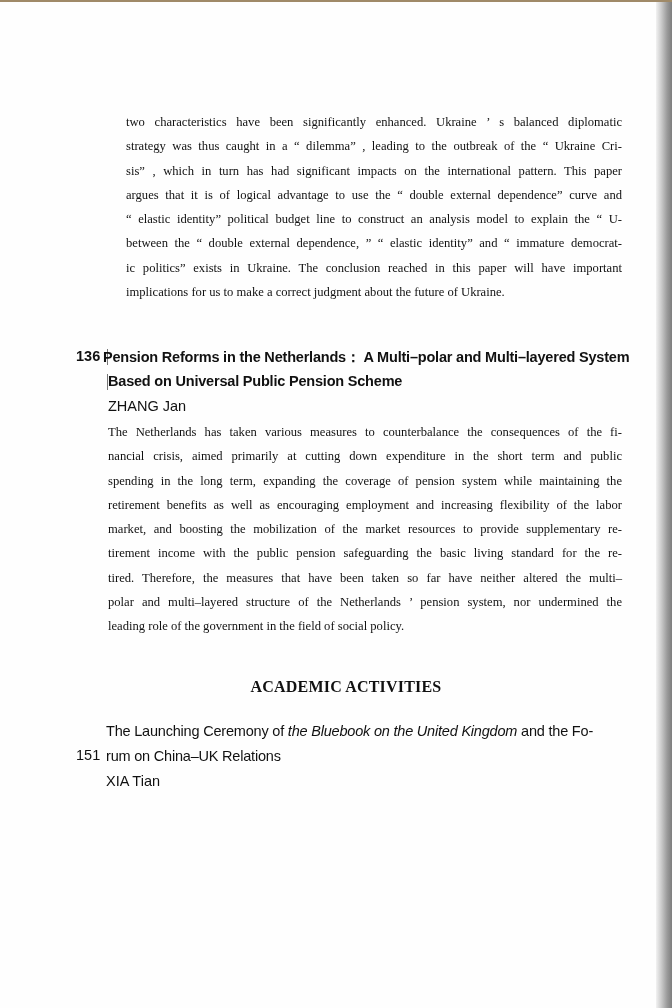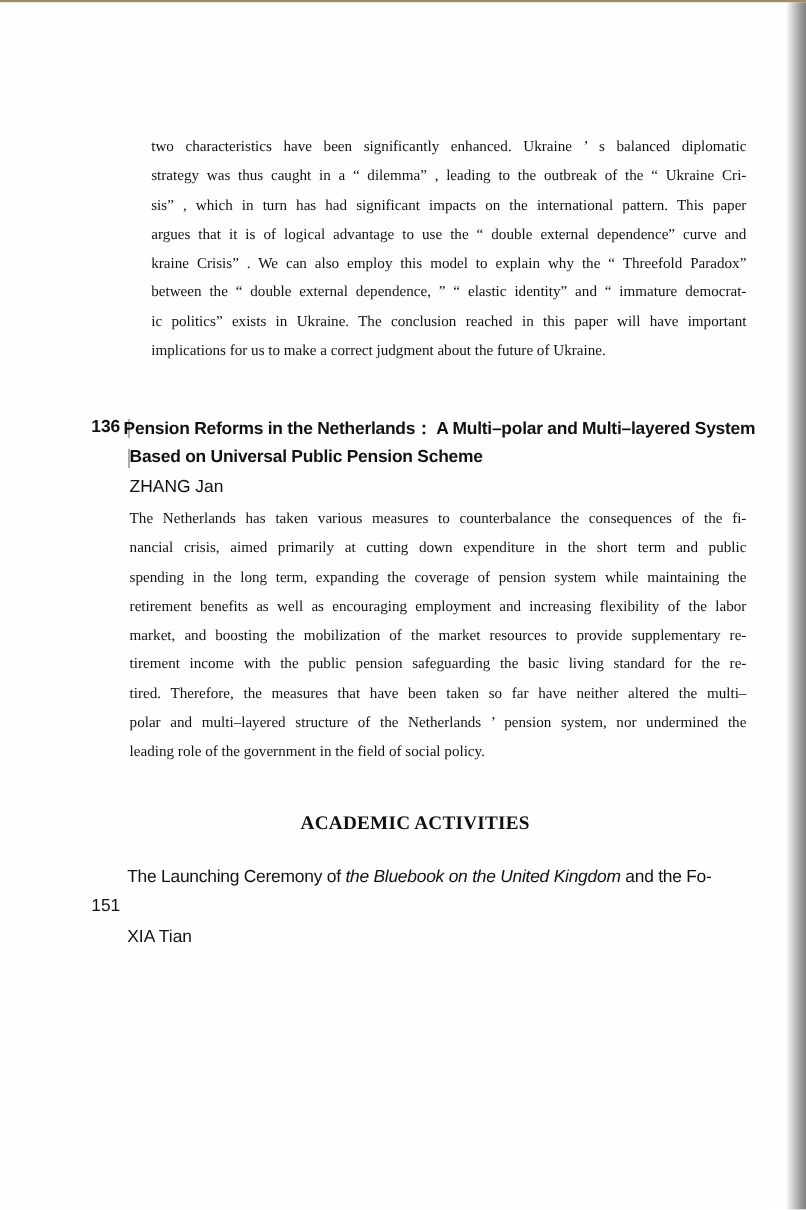--- a/index.html
+++ b/index.html
@@ -116,21 +116,21 @@
 
 <div class="top-rule"></div>
 <div class="page"></div>
 <div class="edge-shadow"></div>
 
 <div class="abstract abs1">
   <span class="line">two characteristics have been significantly enhanced. Ukraine ’ s balanced diplomatic</span>
   <span class="line">strategy was thus caught in a “ dilemma” , leading to the outbreak of the “ Ukraine Cri-</span>
   <span class="line">sis” , which in turn has had significant impacts on the international pattern. This paper</span>
   <span class="line">argues that it is of logical advantage to use the “ double external dependence” curve and</span>
-  <span class="line">kraine Crisis” . We can also employ this model to explain why the “ Threefold Paradox”</span>
+  <span class="line">“ elastic identity” political budget line to construct an analysis model to explain the “ U-</span>
   <span class="line">between the “ double external dependence, ” “ elastic identity” and “ immature democrat-</span>
   <span class="line">ic politics” exists in Ukraine. The conclusion reached in this paper will have important</span>
   <span class="line last">implications for us to make a correct judgment about the future of Ukraine.</span>
 </div>
 
 <div class="entry e136">
   <span class="num">136</span>
   <span class="tick tk1"></span>
   <span class="tick tk2"></span>
   <span class="title-line t1">Pension Reforms in the Netherlands： A Multi–polar and Multi–layered System</span>
@@ -148,14 +148,15 @@
   <span class="line">tired. Therefore, the measures that have been taken so far have neither altered the multi–</span>
   <span class="line">polar and multi–layered structure of the Netherlands ’ pension system, nor undermined the</span>
   <span class="line last">leading role of the government in the field of social policy.</span>
 </div>
 
 <div class="section-head">ACADEMIC ACTIVITIES</div>
 
 <div class="entry e151">
   <span class="num">151</span>
   <span class="title-line t1"><span>The Launching Ceremony of </span><em>the Bluebook on the United Kingdom</em><span> and the Fo-</span></span>
+  <span class="title-line t2">rum on China–UK Relations</span>
   <span class="author">XIA Tian</span>
 </div>
 
 </body></html>

